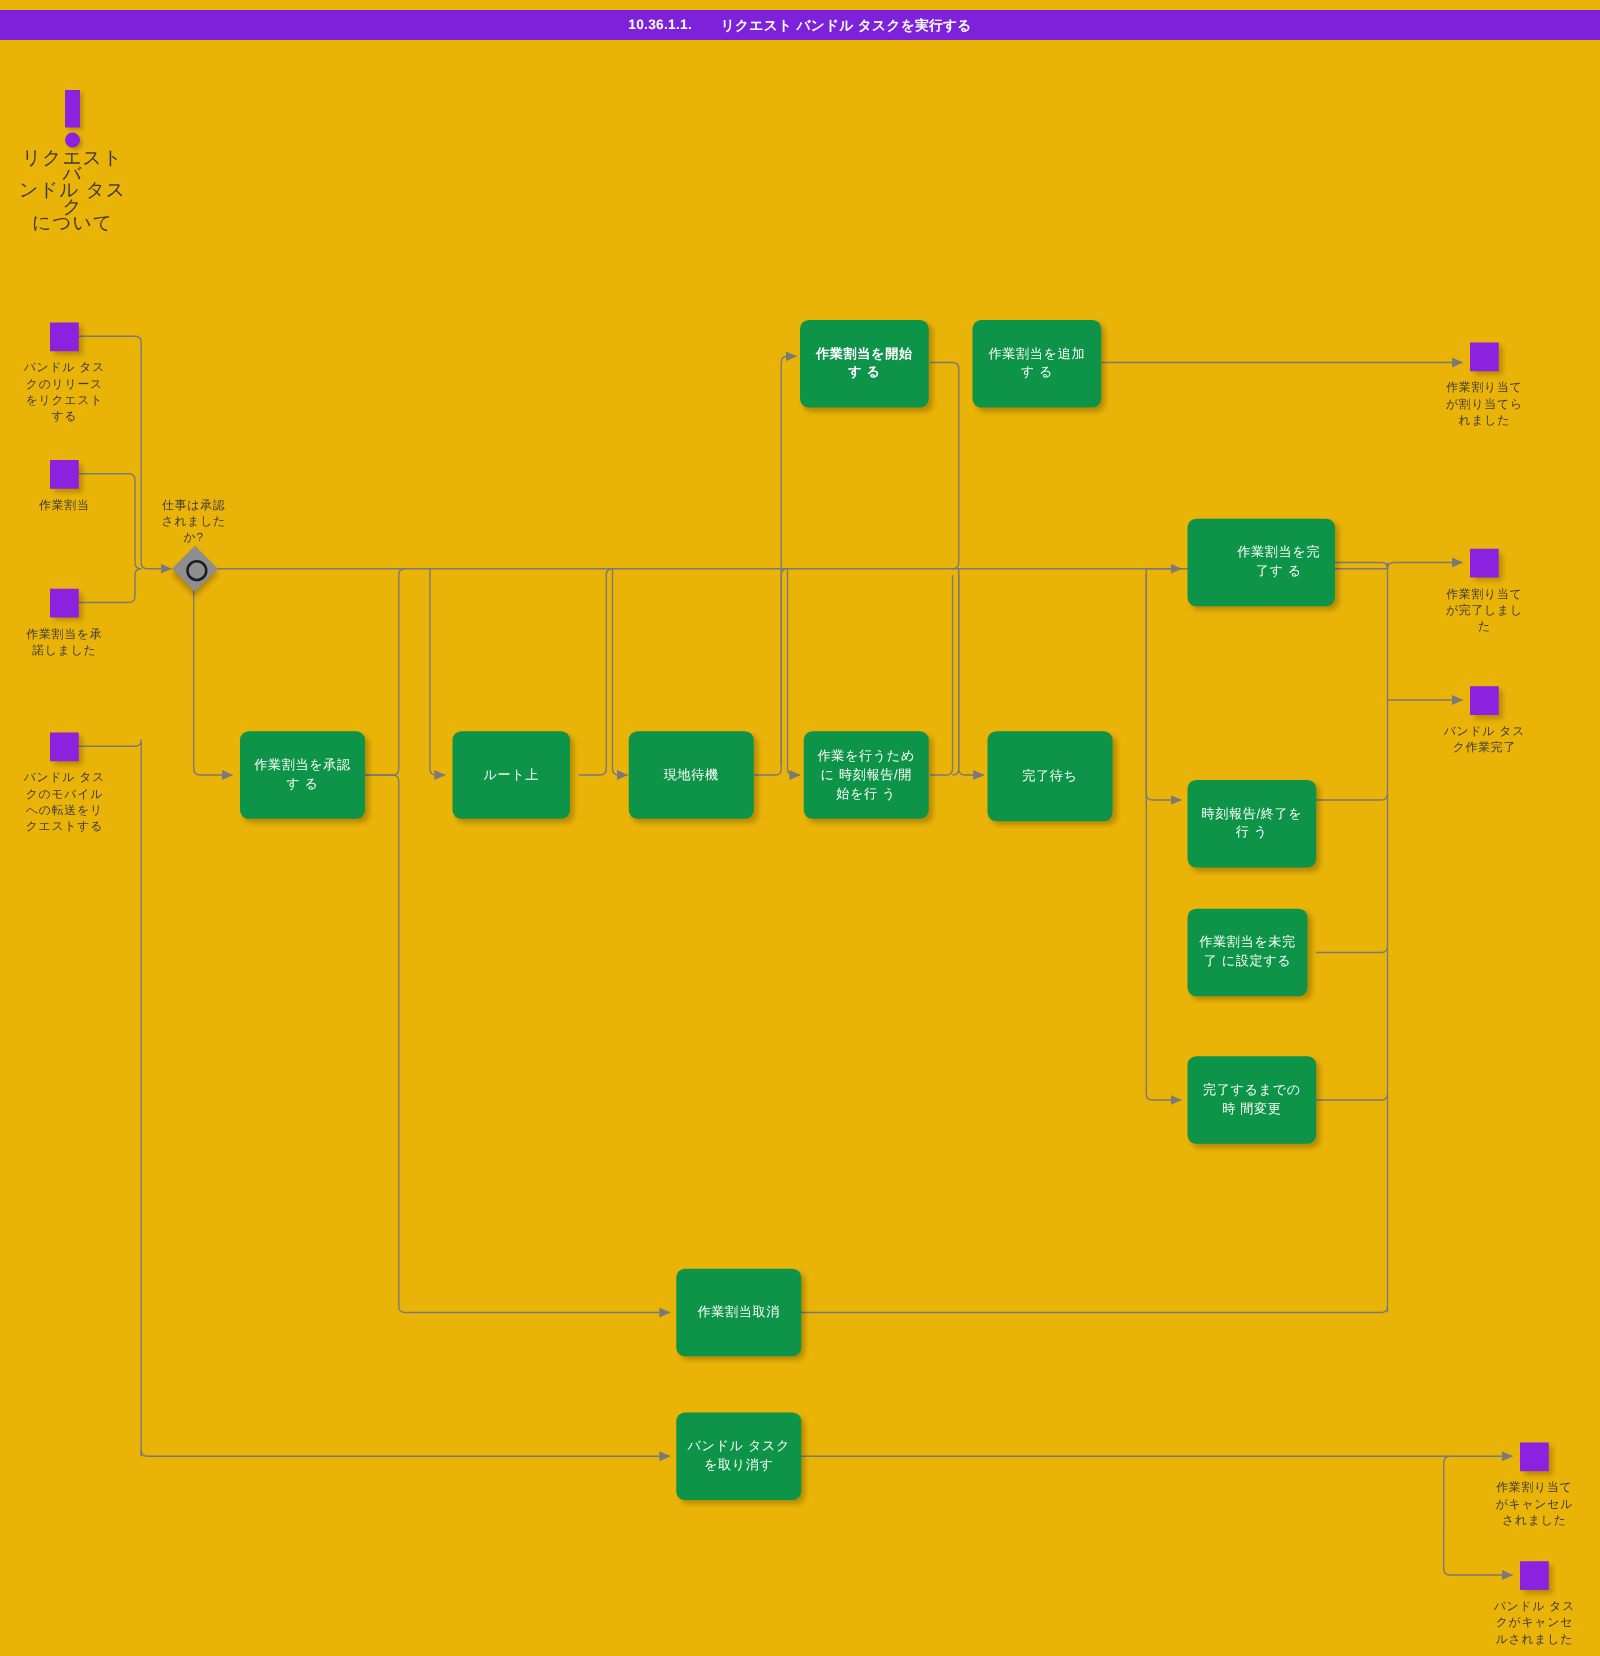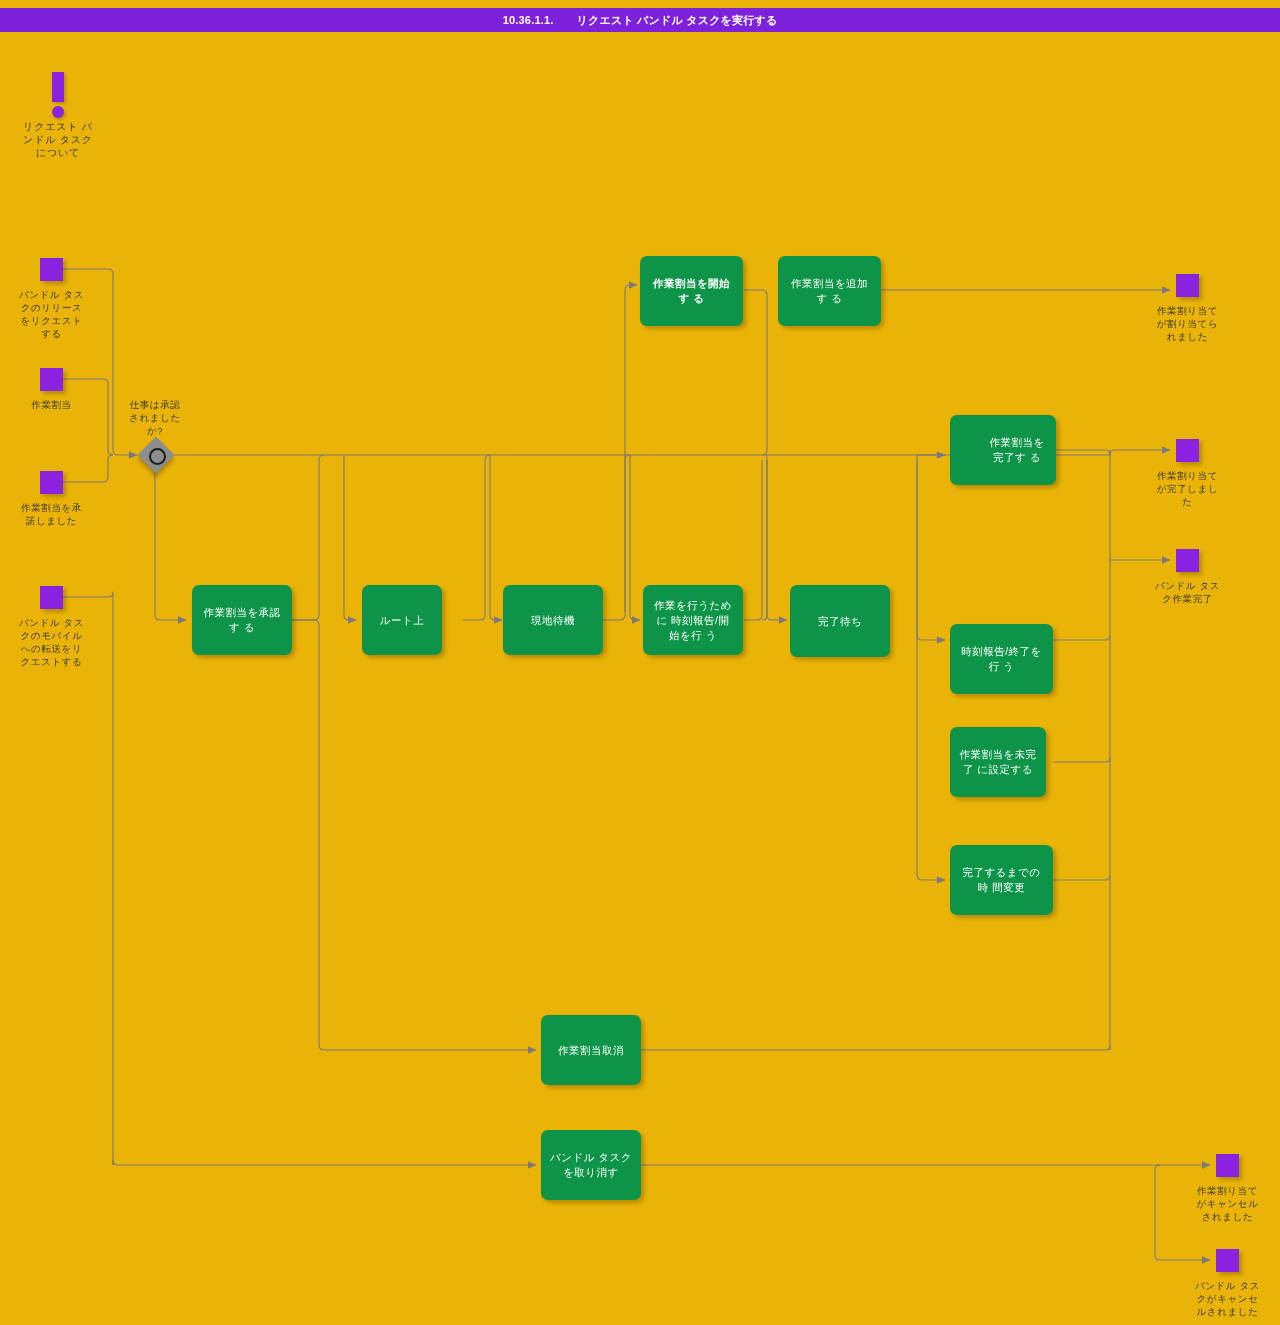--- a/index.html
+++ b/index.html
@@ -61,21 +61,21 @@
   .gw-label{
     position:absolute;text-align:center;font-size:9.5px;line-height:13px;
     color:#3a3a3a;letter-spacing:.6px;white-space:pre-line;
   }
 
   
   .bang{position:absolute;}
   .bang-bar{position:absolute;width:12px;height:30px;background:#8a22e0;box-shadow:2px 2px 3px rgba(0,0,0,.2);}
   .bang-dot{position:absolute;width:12px;height:12px;border-radius:50%;background:#8a22e0;box-shadow:2px 2px 3px rgba(0,0,0,.2);}
   .bang-label{
-    position:absolute;text-align:center;font-size:10px;line-height:13px;
+    position:absolute;text-align:center;font-size:15px;line-height:13px;
     color:#3a3a3a;letter-spacing:.8px;white-space:pre-line;
   }
 </style>
 </head>
 <body>
 
 <div id="stage">
 
   <div class="titlebar">
     <span class="tnum">10.36.1.1.</span>
@@ -177,37 +177,37 @@
 
   <div class="gw-label" style="left:115px;top:398px;width:80px;">仕事は承認
 されました
 か?</div>
   <div class="gw" style="left:143px;top:442px;"></div>
   <div class="gw-ring" style="left:149px;top:448px;"></div>
 
   <div class="task" style="left:192px;top:585px;width:100px;height:70px;">作業割当を承認す
 る</div>
 
-  <div class="task" style="left:362px;top:585px;width:80px;height:70px;">ルート上</div>
+  <div class="task" style="left:362px;top:585px;width:94px;height:70px;">ルート上</div>
 
   <div class="task" style="left:503px;top:585px;width:100px;height:70px;">現地待機</div>
 
   <div class="task" style="left:643px;top:585px;width:100px;height:70px;">作業を行うために
 時刻報告/開始を行
 う</div>
 
   <div class="task" style="left:790px;top:585px;width:100px;height:72px;">完了待ち</div>
 
   <div class="task" style="left:640px;top:256px;width:103px;height:70px;font-weight:bold;">作業割当を開始す
 る</div>
 
   <div class="task" style="left:778px;top:256px;width:103px;height:70px;">作業割当を追加す
 る</div>
 
-  <div class="task" style="left:950px;top:415px;width:106px;height:70px;padding-left:36px;">作業割当を完了す
+  <div class="task" style="left:950px;top:415px;width:118px;height:70px;padding-left:36px;">作業割当を完了す
 る</div>
 
   <div class="task" style="left:950px;top:605px;width:103px;height:70px;margin-top:19px;">時刻報告/終了を行
 う</div>
 
   <div class="task" style="left:950px;top:727px;width:96px;height:70px;">作業割当を未完了
 に設定する</div>
 
   <div class="task" style="left:950px;top:845px;width:103px;height:70px;">完了するまでの時
 間変更</div>

